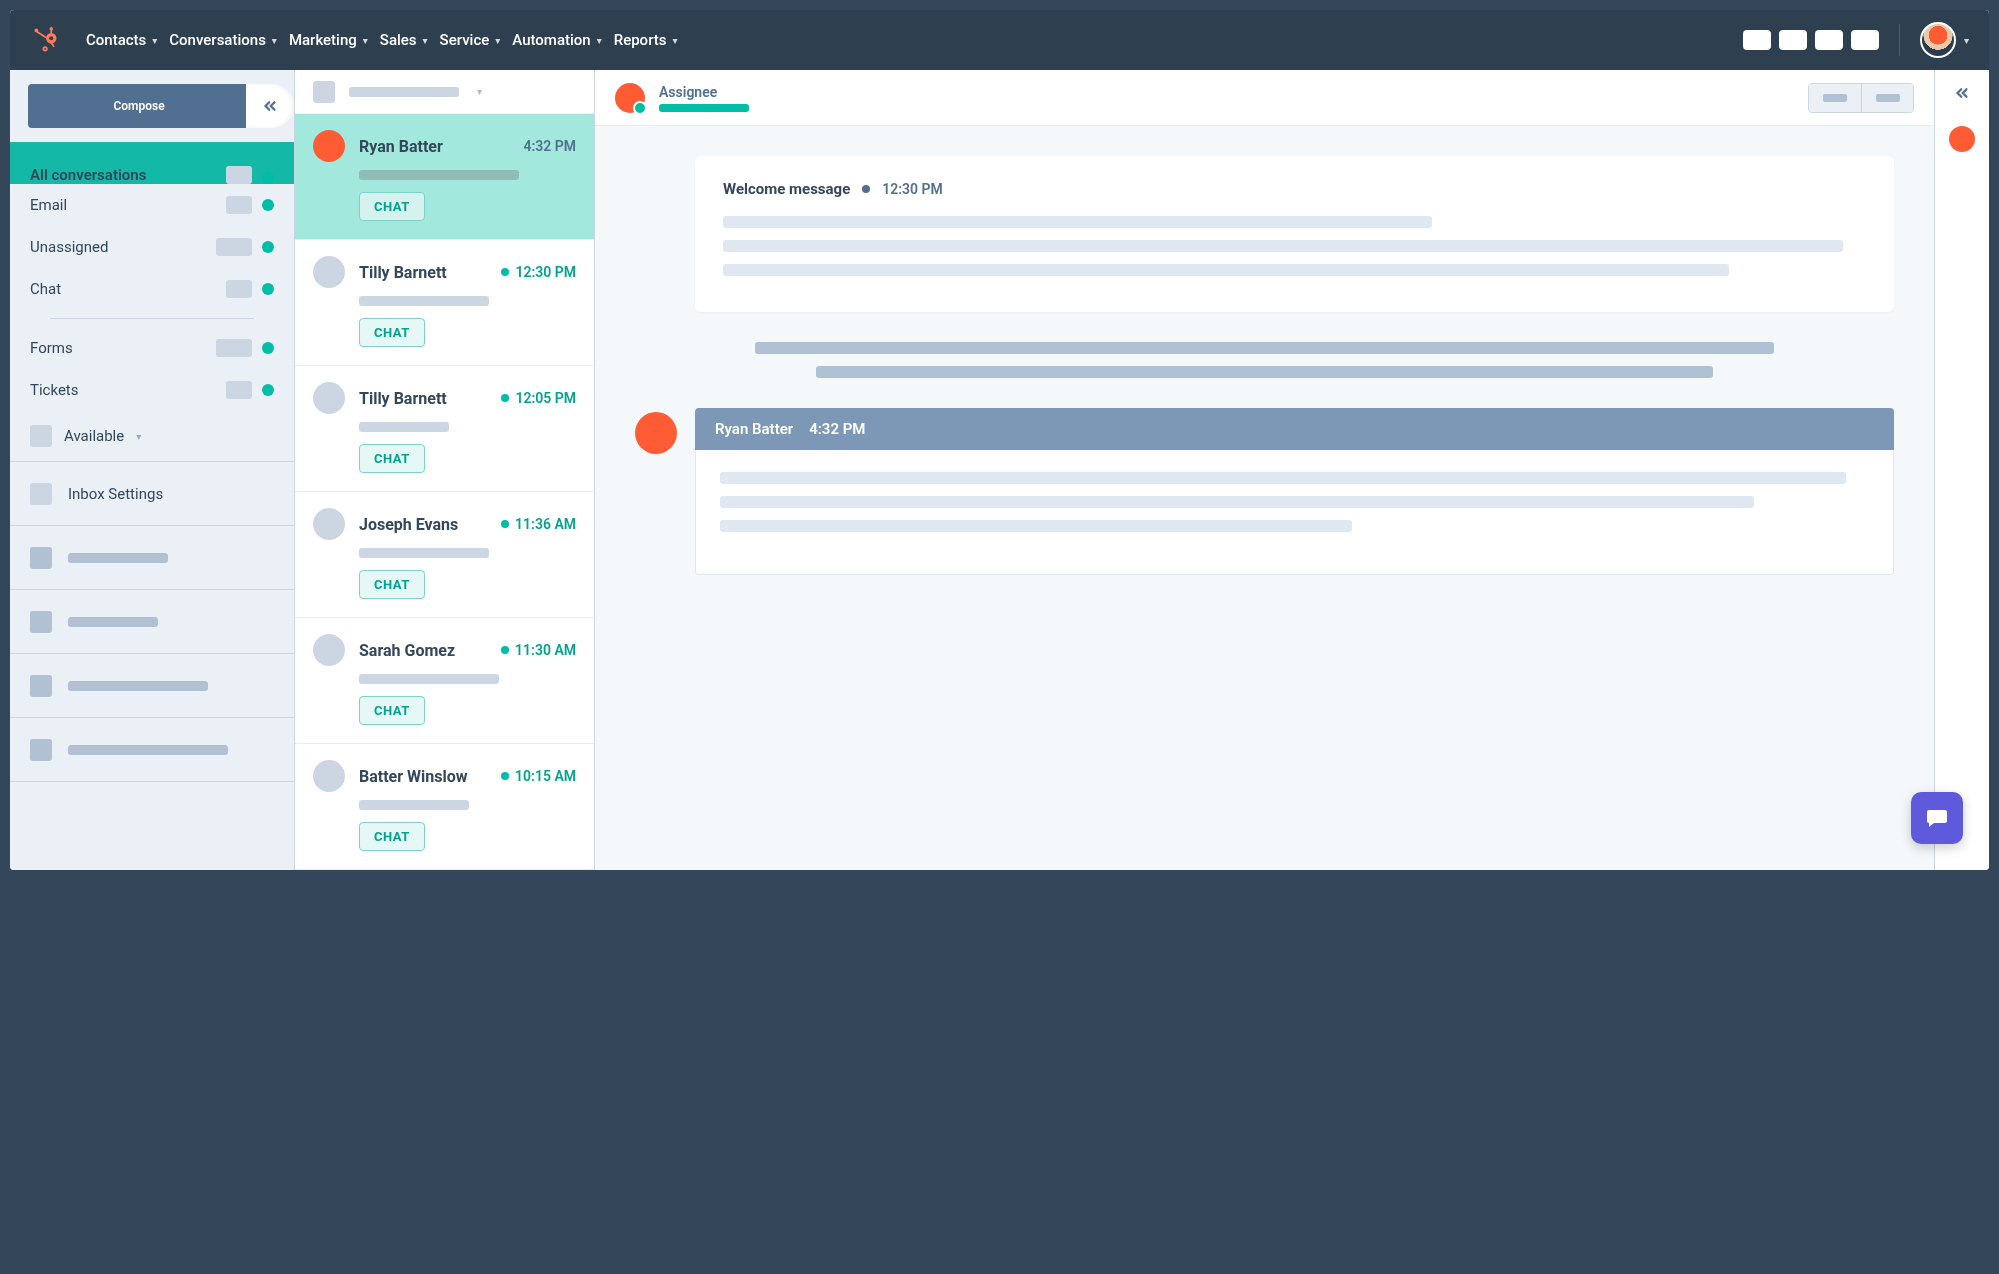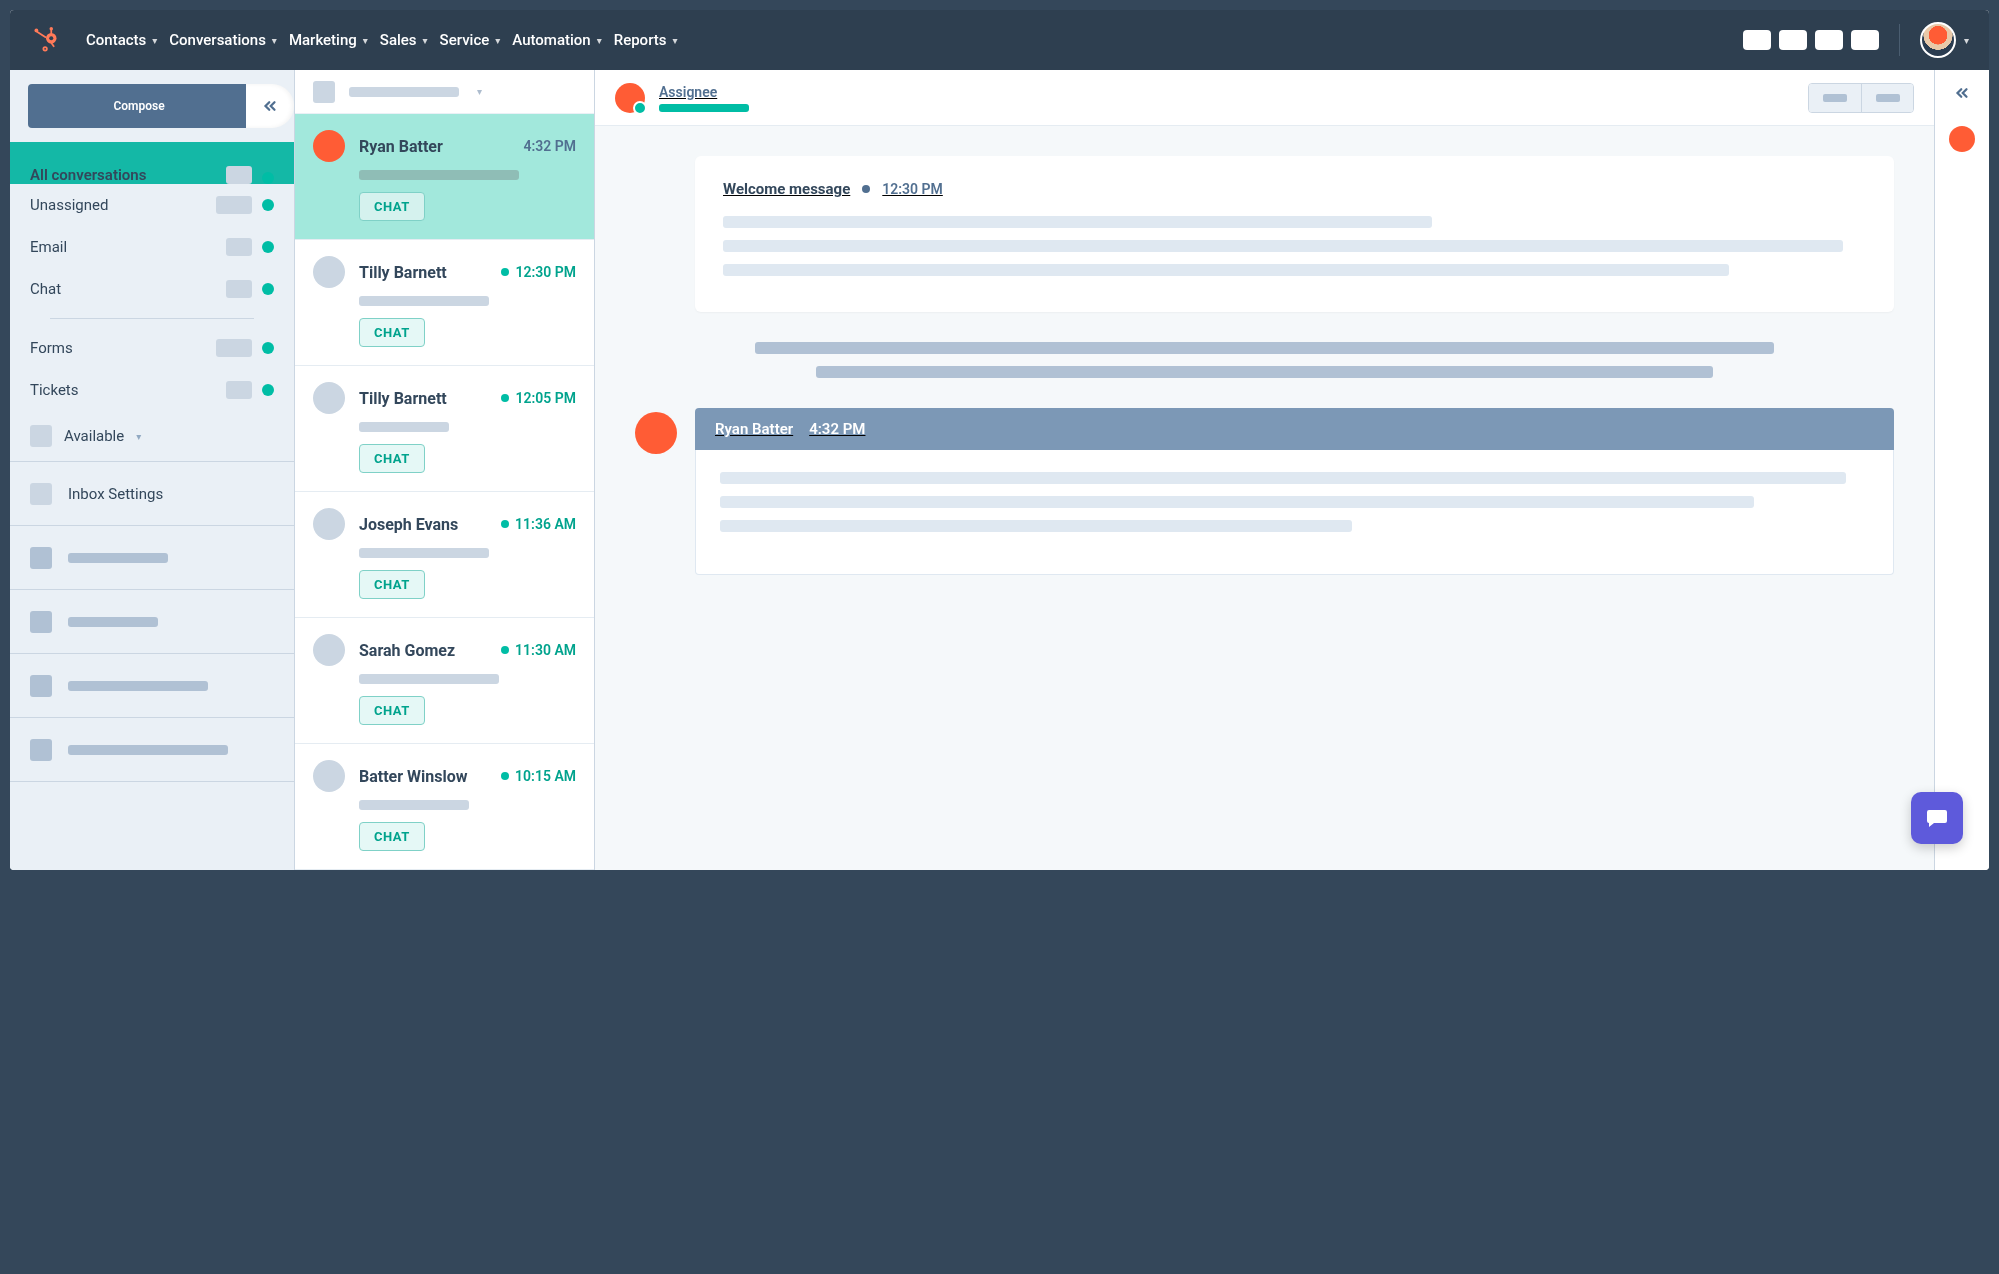--- a/index.html
+++ b/index.html
@@ -49,21 +49,21 @@
   .conv-avatar.orange { background:#ff5c35; }
   .conv-name { font-weight:700; color:#33475b; font-size:16px; flex:1; }
   .conv-time { font-size:14px; font-weight:600; color:#516f90; display:flex; align-items:center; gap:6px; }
   .conv-time.teal { color:#00a38d; }
   .dot-sm { width:8px; height:8px; background:#00bda5; border-radius:50%; }
   .conv-preview { margin-left:46px; margin-top:8px; }
   .chat-badge { display:inline-block; margin-left:46px; margin-top:12px; padding:6px 14px; border:1px solid #7fd1c7; background:#e5f8f6; color:#00a38d; font-weight:700; font-size:13px; border-radius:4px; letter-spacing:.5px; }
   .conv-item.selected .chat-badge { background:#d5f2ee; }
 
   
-  .thread { flex:1; background:#f5f8fa; display:flex; flex-direction:column; min-width:0; border-right:1px solid #cbd6e2;text-decoration:underline; }
+  .thread { flex:1; background:#f5f8fa; display:flex; flex-direction:column; min-width:0; border-right:1px solid #cbd6e2; }
   .thread-head { height:56px; background:#fff; border-bottom:1px solid #e5ecf2; display:flex; align-items:center; padding:0 20px; gap:14px; }
   .th-avatar { width:30px; height:30px; border-radius:50%; background:#ff5c35; position:relative; }
   .th-avatar::after { content:''; position:absolute; right:-2px; bottom:-2px; width:10px; height:10px; border-radius:50%; background:#00bda5; border:2px solid #fff; }
   .assignee-label { font-size:14px; color:#516f90; font-weight:600; }
   .assignee-bar { width:90px; height:8px; background:#00bda5; border-radius:3px; margin-top:4px; }
   .th-btns { margin-left:auto; display:flex; border:1px solid #cbd6e2; border-radius:4px; overflow:hidden; }
   .th-btn { width:52px; height:28px; background:#eaf0f6; border-left:1px solid #cbd6e2; display:flex; align-items:center; justify-content:center; }
   .th-btn:first-child { border-left:none; }
   .th-btn .skb { width:24px; height:8px; background:#b0c1d4; border-radius:2px; }
 
@@ -171,29 +171,29 @@
       </div>
 
       <div id="side-filters">
           <div class="side-item active">
             <span>All conversations</span>
             <span class="spacer"></span>
             <span class="count-box"></span>
             <span class="dot-teal"></span>
           </div>
           <div class="side-item">
+            <span>Email</span>
+            <span class="spacer"></span>
+            <span class="count-box"></span>
+            <span class="dot-teal"></span>
+          </div>
+          <div class="side-item">
             <span>Unassigned</span>
             <span class="spacer"></span>
             <span class="count-box wide"></span>
-            <span class="dot-teal"></span>
-          </div>
-          <div class="side-item">
-            <span>Email</span>
-            <span class="spacer"></span>
-            <span class="count-box"></span>
             <span class="dot-teal"></span>
           </div>
           <div class="side-item">
             <span>Chat</span>
             <span class="spacer"></span>
             <span class="count-box"></span>
             <span class="dot-teal"></span>
           </div>
         </div>
       <div class="side-divider"></div>

